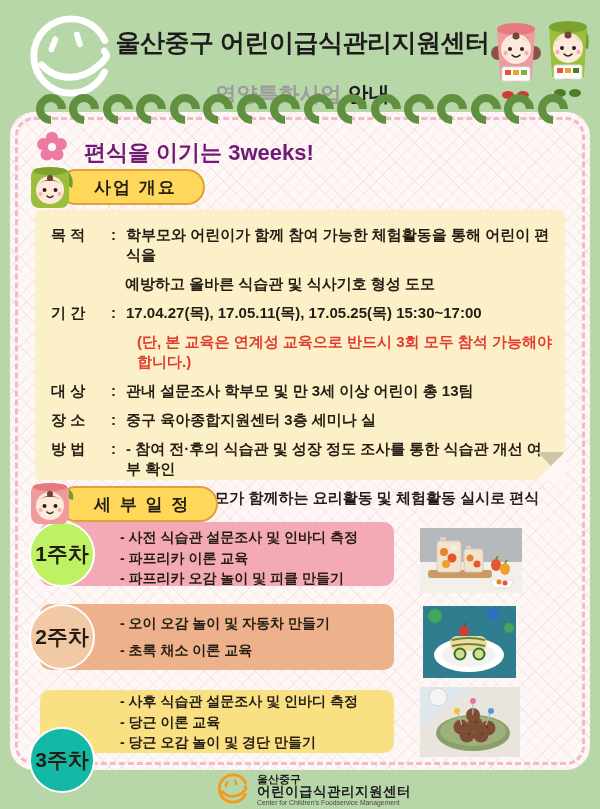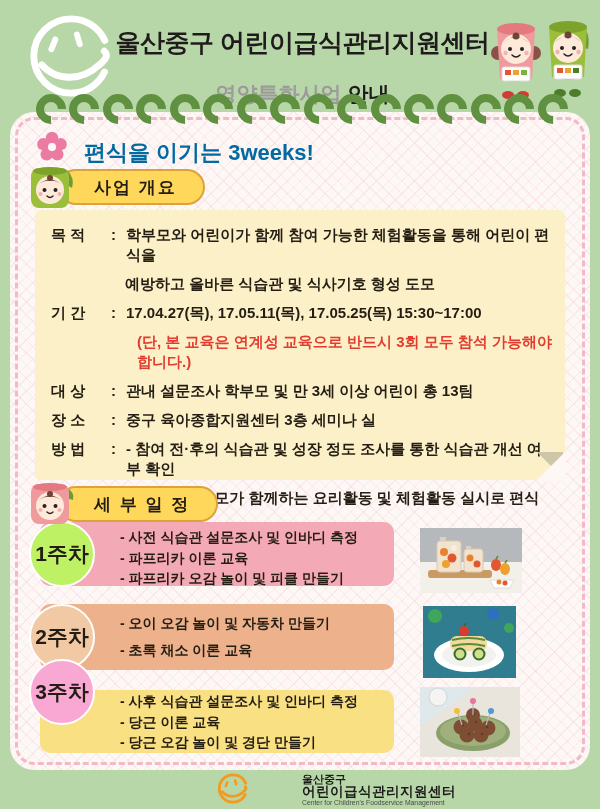--- a/index.html
+++ b/index.html
@@ -20,21 +20,21 @@
   .ring { width:30px; height:30px; border:8px solid #5f9140; border-right-color:transparent; border-radius:50%; transform:rotate(45deg); }
 
   
   .card { position:absolute; left:10px; top:112px; width:580px; height:658px; background:#fdf7f5; border-radius:24px;
           background-image:
             repeating-linear-gradient(45deg, rgba(242,196,207,0.28) 0 1px, transparent 1px 9px),
             repeating-linear-gradient(-45deg, rgba(242,196,207,0.28) 0 1px, transparent 1px 9px); }
   .card-dash { position:absolute; inset:5px; border:3px dashed #f2bac6; border-radius:19px; pointer-events:none; }
 
   .flower { position:absolute; left:36px; top:131px; z-index:3; }
-  .main-title { position:absolute; left:84px; top:138px; font-size:22px; font-weight:800; color:#0369a1; z-index:3; }
+  .main-title { position:absolute; left:84px; top:138px; font-size:22px; font-weight:800; color:#701a75; z-index:3; }
 
   .pill { position:absolute; height:36px; background:#ffd75a; border:2.5px solid #dfa23a; border-radius:18px;
           display:flex; align-items:center; padding:0 26px 0 34px; font-size:17px; font-weight:800; color:#241d13; letter-spacing:2px; z-index:3; }
   .pill-overview { left:58px; top:169px; }
   .pill-schedule { left:58px; top:486px; }
   .pill-mascot { position:absolute; z-index:4; }
   .pm-overview { left:27px; top:164px; }
   .pm-schedule { left:27px; top:480px; }
 
   
@@ -60,30 +60,30 @@
   .witems { position:absolute; z-index:3; font-size:14px; font-weight:800; color:#241d13; }
   .witems div { line-height:20.5px; }
   .witems.loose div { line-height:27px; }
   .band-1 { left:40px; top:522px; width:354px; height:64px; background:#f4a9b6; }
   .circ-1 { left:29px; top:521px; background:#bef264; }
   .items-1 { left:120px; top:527px; }
   .band-2 { left:40px; top:604px; width:354px; height:66px; background:#edb28b; }
   .circ-2 { left:29px; top:604px; background:#f1c9a4; }
   .items-2 { left:120px; top:610px; }
   .band-3 { left:40px; top:690px; width:354px; height:63px; background:#f9e083; }
-  .circ-3 { left:29px; top:659px; background:#f9a8d4; }
+  .circ-3 { left:29px; top:727px; background:#14b8a6; }
   .items-3 { left:120px; top:691px; }
   .photo { position:absolute; z-index:3; }
   .photo-1 { left:420px; top:528px; }
   .photo-2 { left:423px; top:606px; }
   .photo-3 { left:420px; top:687px; }
 
   
   .footer { position:absolute; left:0; bottom:0; width:600px; height:39px; }
-  .f-logo { position:absolute; left:215px; top:1px; display:flex; align-items:center;gap:45px; }
+  .f-logo { position:absolute; left:215px; top:1px; display:flex; align-items:center; }
   .f-text { margin-left:6px; color:#1c1a1b; }
   .f-region { font-size:11px; font-weight:800; line-height:11px; }
   .f-name { font-size:13.5px; font-weight:800; line-height:14px; letter-spacing:0.5px; }
   .f-eng { font-size:6.8px; font-weight:400; color:#4a4a44; line-height:8px; }
 </style>
 </head>
 <body>
 
 <div class="page">
 

